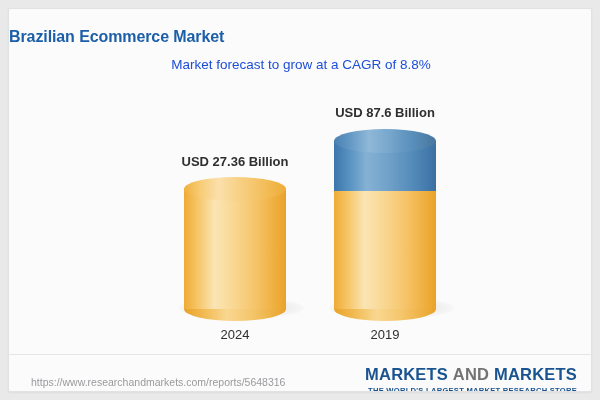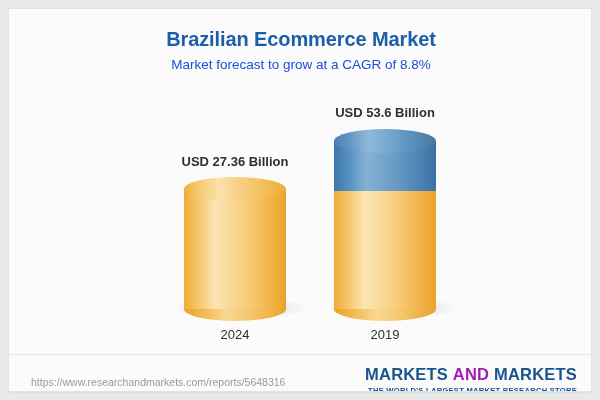--- a/index.html
+++ b/index.html
@@ -16,22 +16,21 @@
     background:#fbfbfb;
     border:1px solid #e2e2e4;
     border-radius:2px;
     box-shadow:0 1px 2px rgba(0,0,0,0.05);
     overflow:hidden;
   }
 
   
   #chart-title {
     position:absolute; left:0; top:19px; width:584px;
-    text-align:center;
-    font-size:20px; font-weight:bold;
+    font-size:16px; font-weight:bold;
     color:#1c5fa8;
     letter-spacing:-0.1px;
   }
   #chart-subtitle {
     position:absolute; left:0; top:48px; width:584px;
     text-align:center;
     font-size:13.5px; color:#1d4ed8;
   }
 
   
@@ -108,21 +107,21 @@
     position:absolute; left:22px; top:367px;
     font-size:10.5px; color:#9a9a9e;
   }
   #logo { position:absolute; right:14px; top:357px; text-align:right; }
   #logo-wordmark {
     font-size:16.5px; font-weight:bold;
     letter-spacing:0.2px; line-height:1;
     white-space:nowrap;
   }
   .lg-blue { color:#1a5490; }
-  .lg-gold { color:#a21caf; }
+  .lg-gold { color:#737373; }
   #logo-tagline {
     margin-top:3px;
     font-size:7.6px; font-weight:bold;
     color:#1a5490; letter-spacing:0.25px;
     white-space:nowrap;
   }
 </style>
 </head>
 <body>
 
@@ -143,21 +142,21 @@
         <div class="cap cap-bottom-gold" style="bottom:-12px;"></div>
         <div class="seg-gold" style="top:12px; height:120px;"></div>
         <div class="cap cap-gold-top" style="top:0px;"></div>
       </div>
 
       <div class="xlabel" style="left:116px; top:318px;">2024</div>
     </div>
 
     <div class="bar-group">
 
-      <div class="datalabel" style="left:266px; top:96px;">USD 53.6 Billion</div>
+      <div class="datalabel" style="left:266px; top:96px;">USD 87.6 Billion</div>
 
       <div class="shadow-ellipse" style="left:320px; top:288px; width:125px; height:22px;"></div>
 
       <div class="cylinder" style="left:325px; top:120px; width:102px; height:180px;">
 
         <div class="cap cap-bottom-gold" style="bottom:-12px;"></div>
         <div class="seg-gold" style="top:60px; height:120px;"></div>
 
         <div class="seg-blue" style="top:12px; height:50px;"></div>
         <div class="cap cap-blue-top" style="top:0px;"></div>

